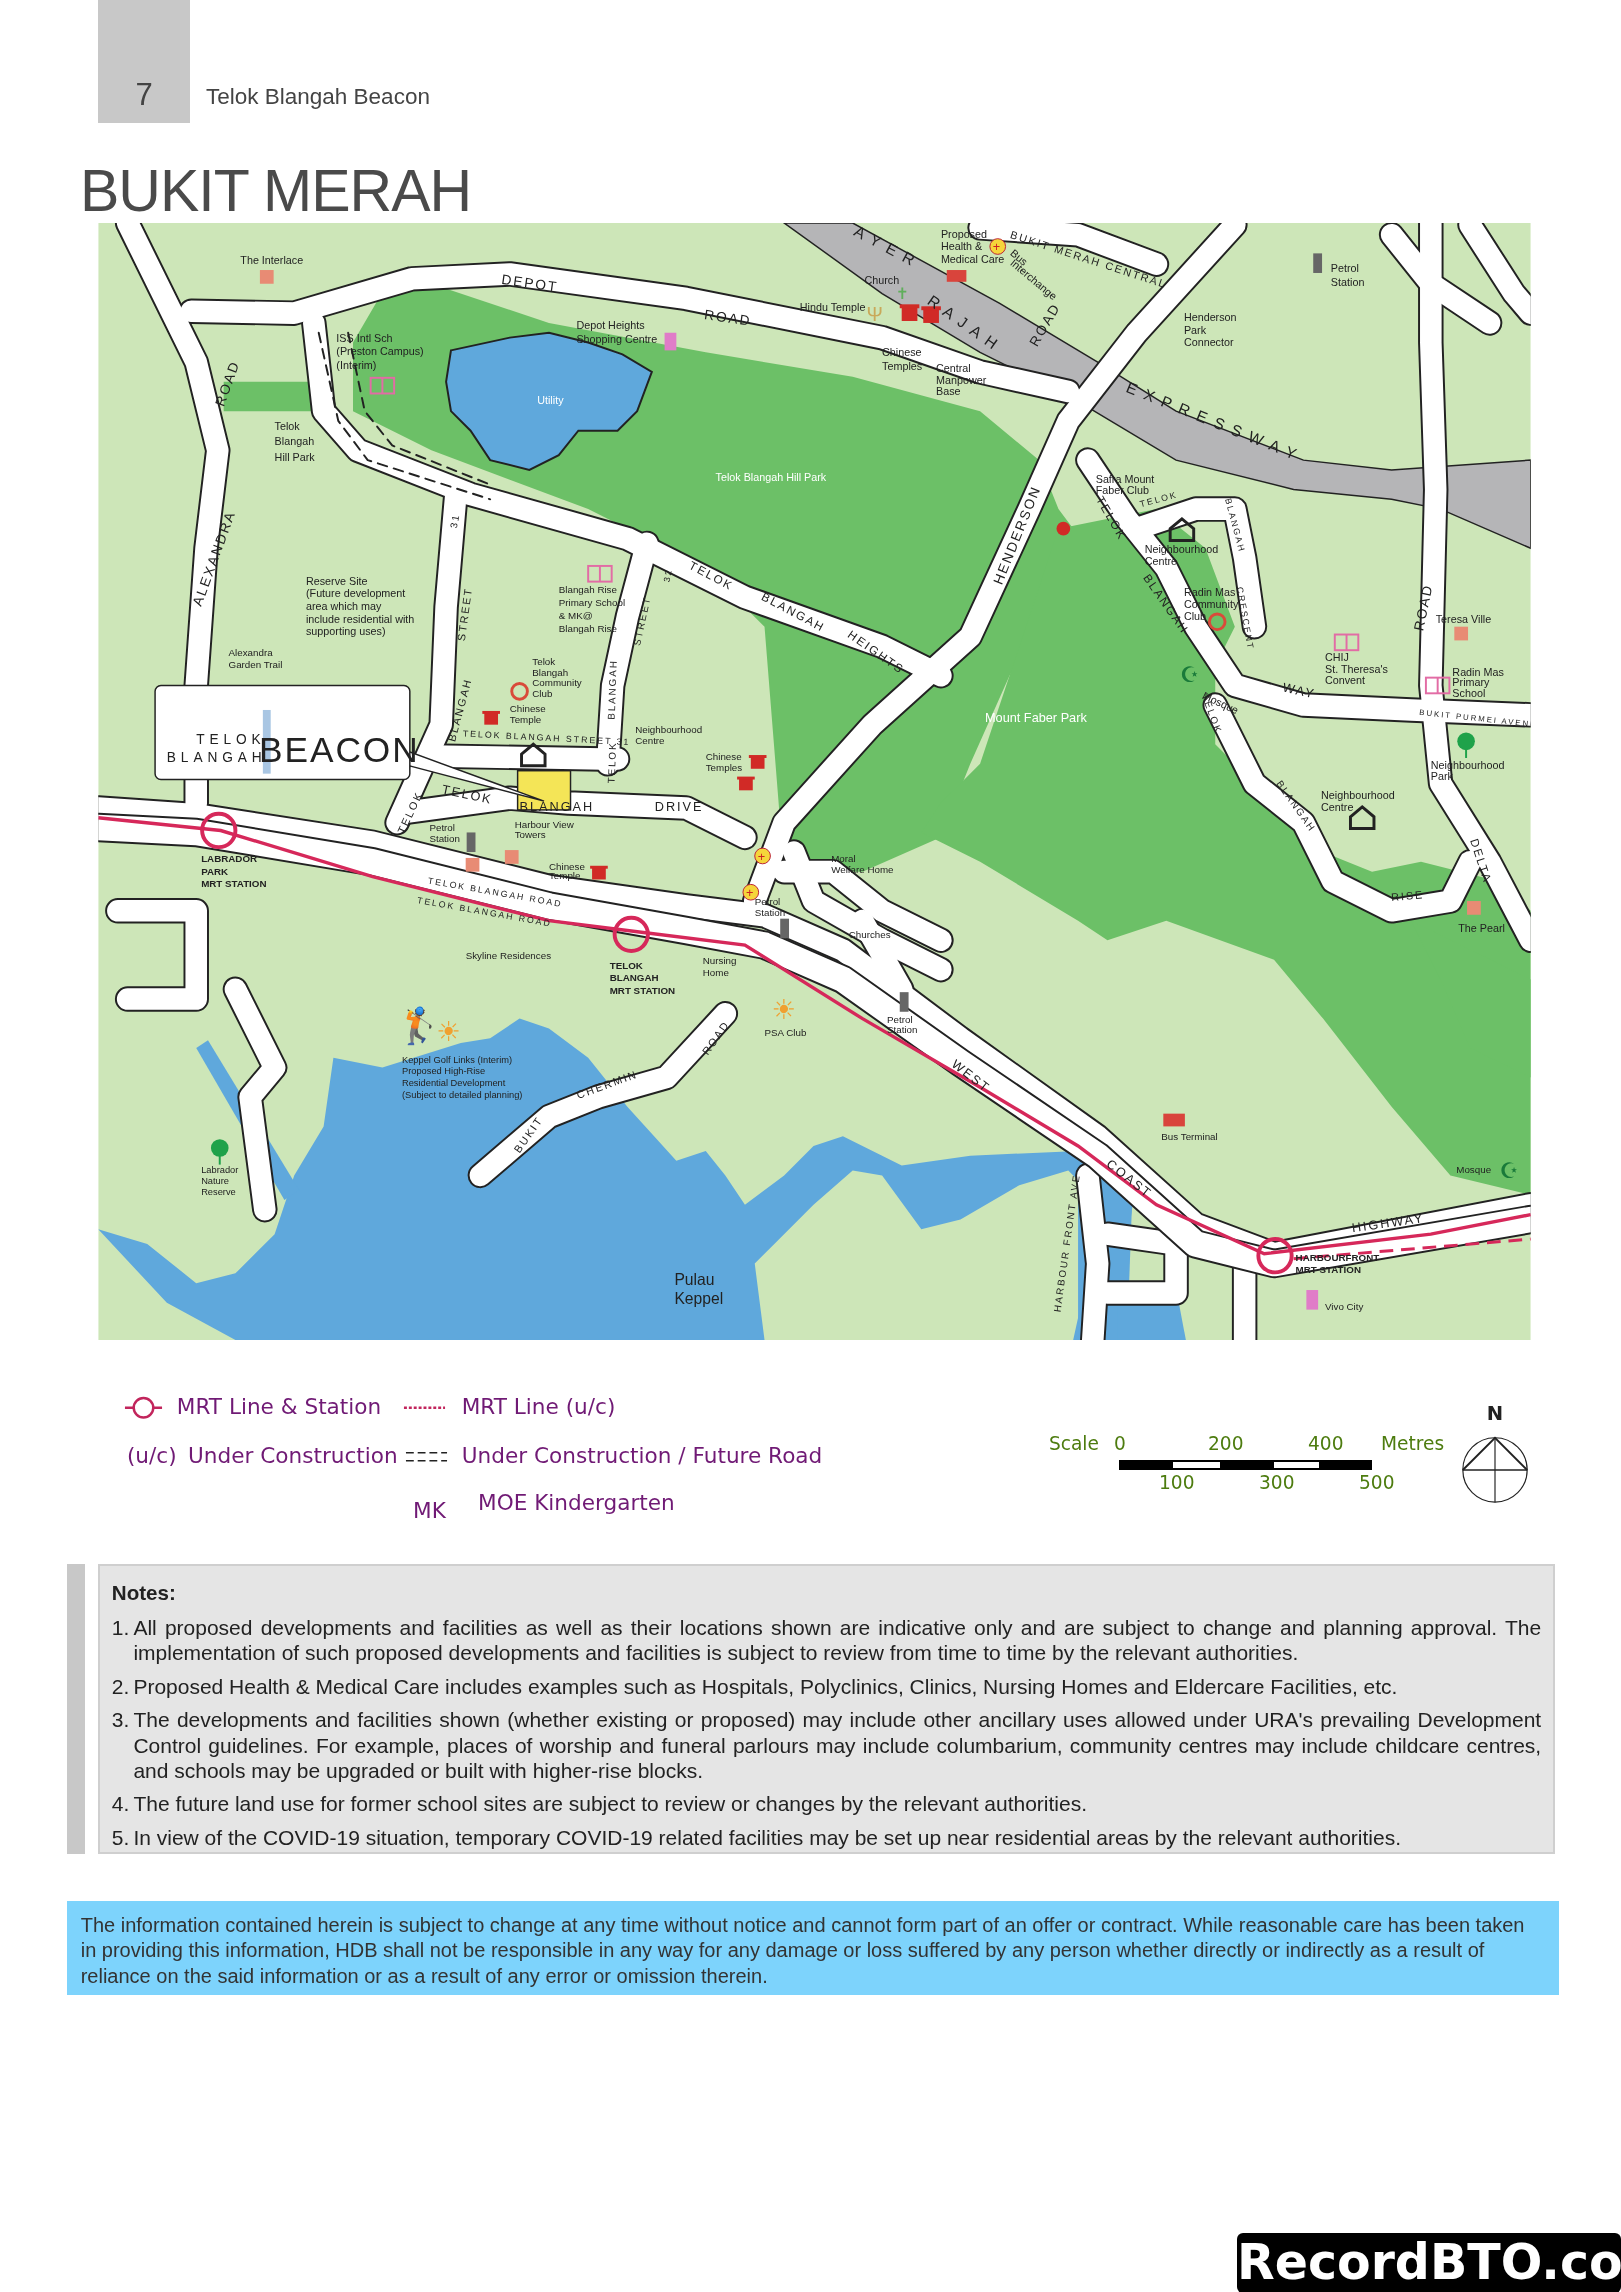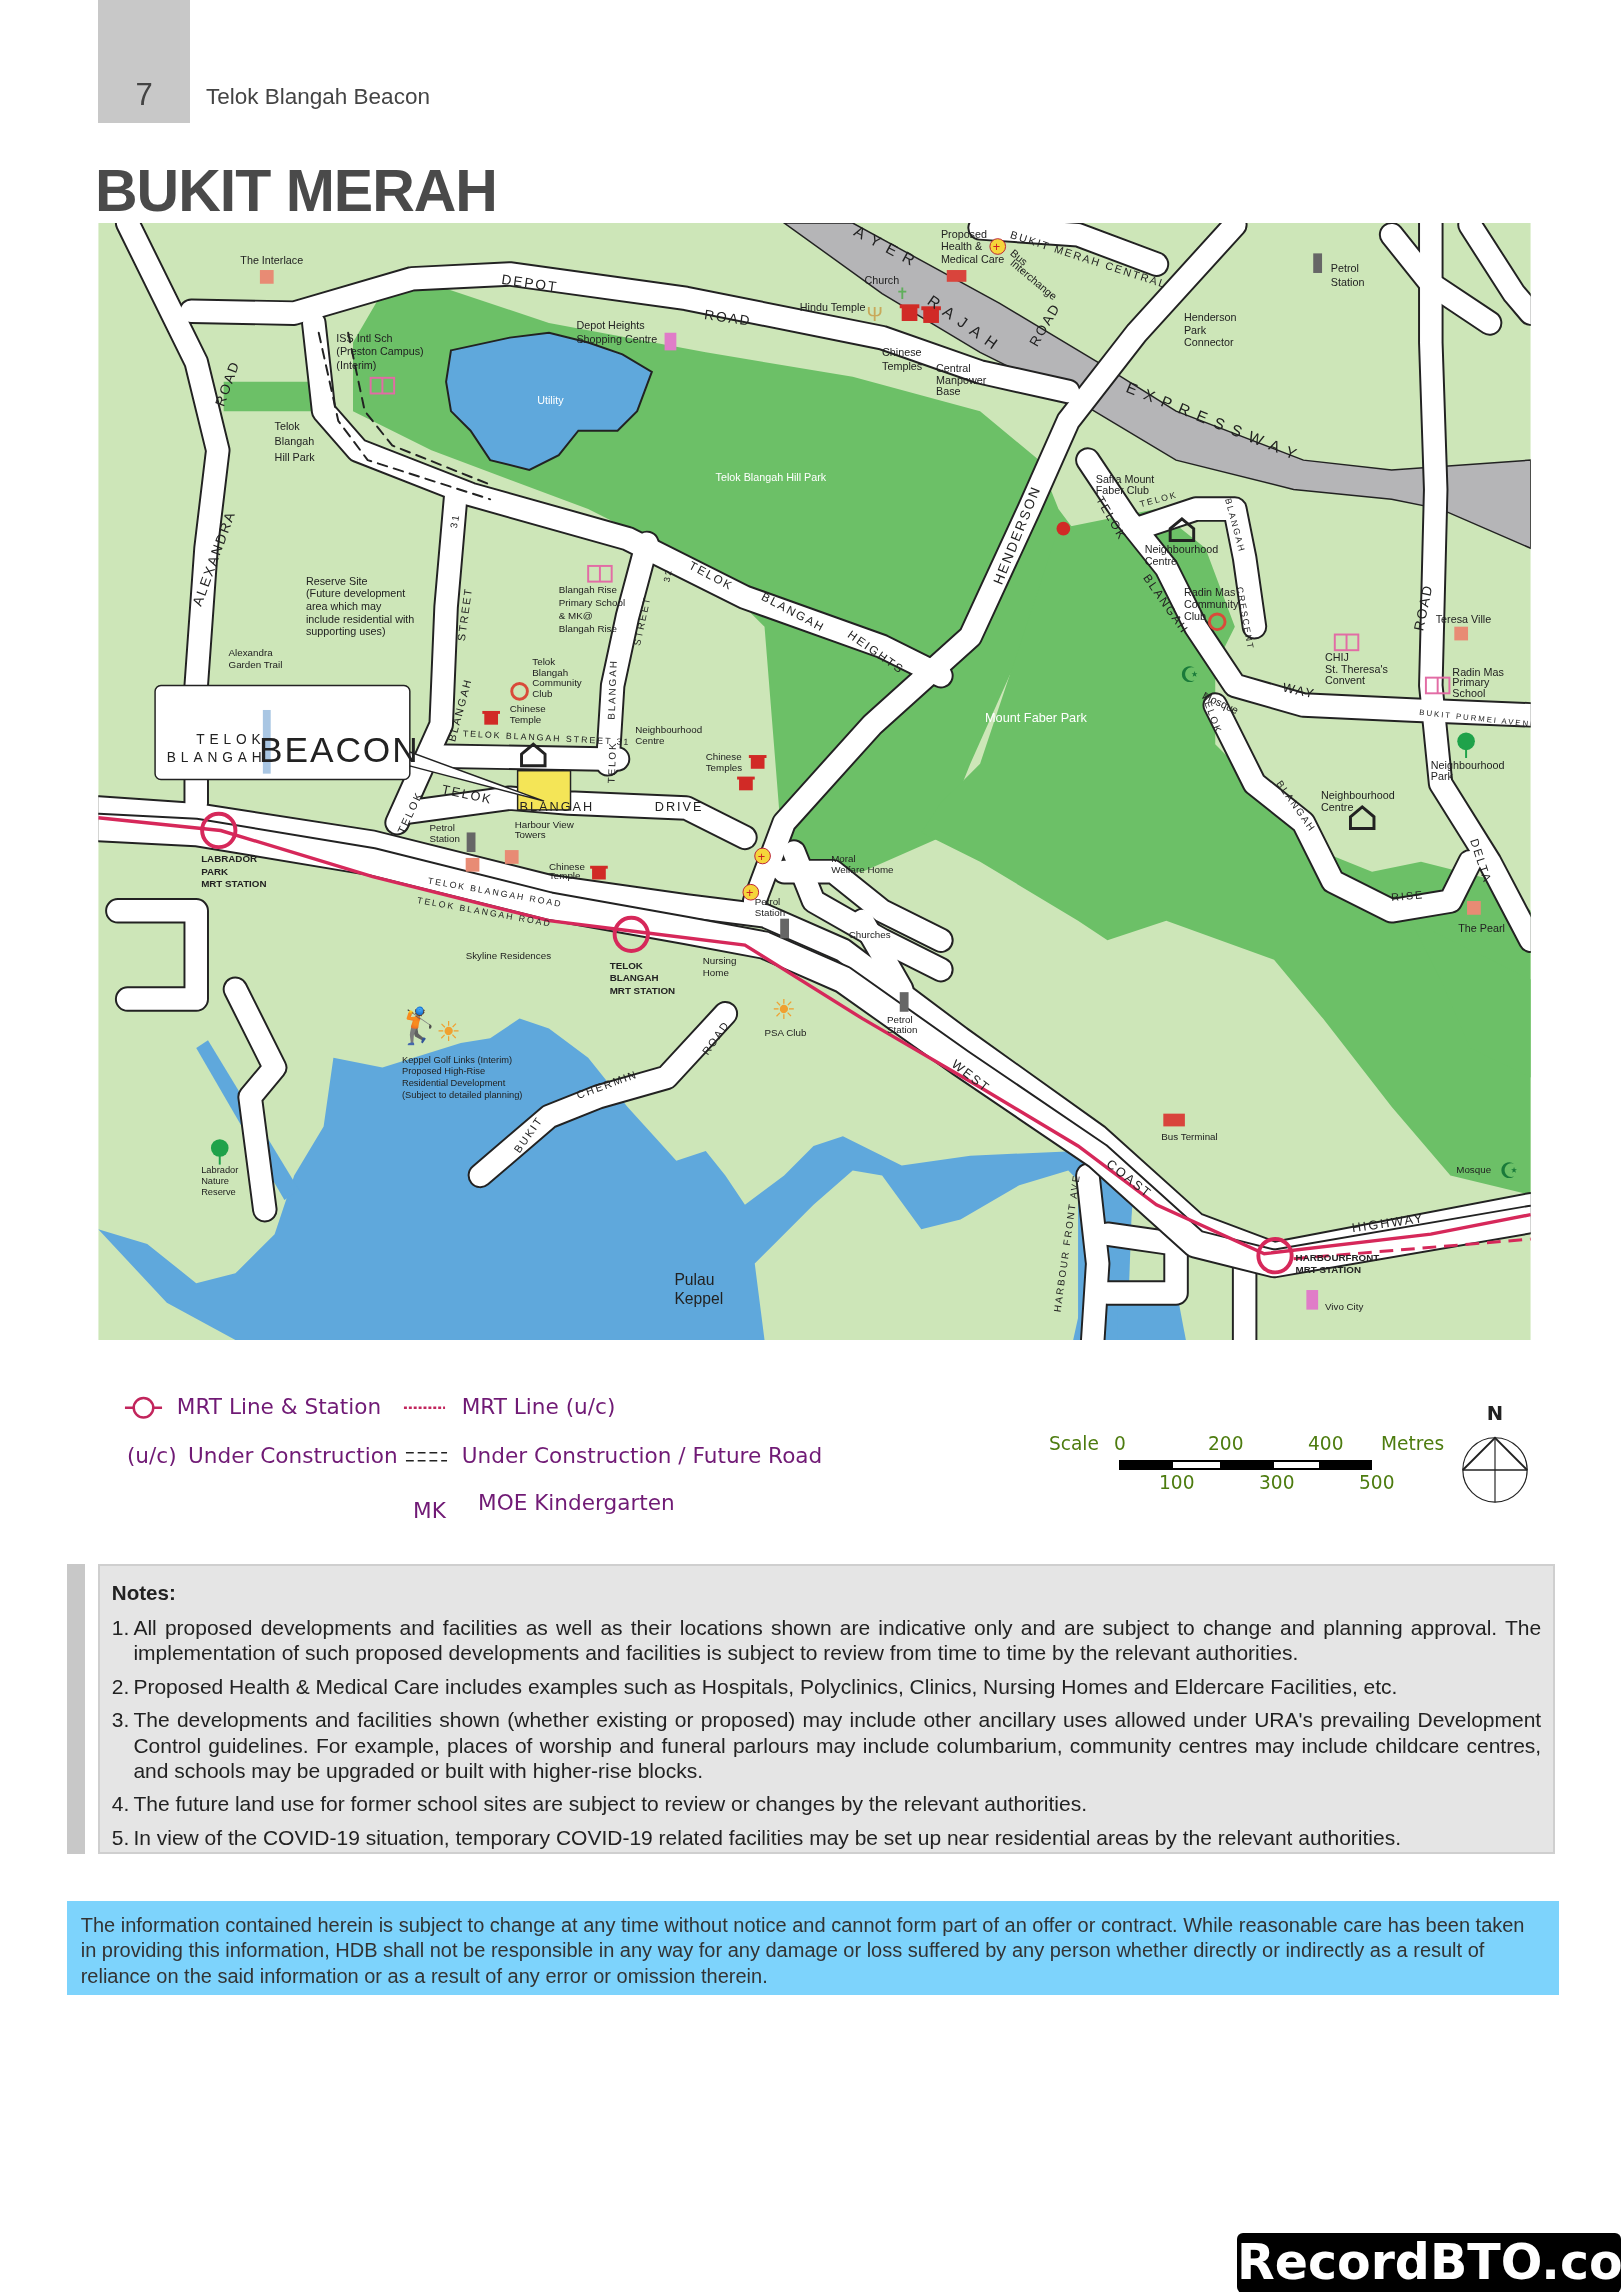--- a/index.html
+++ b/index.html
@@ -1,20 +1,20 @@
 <!DOCTYPE html>
 <html><head>
 <meta charset="utf-8">
 <style>
   html,body{margin:0;padding:0;background:#ffffff;}
   body{width:1621px;height:2293px;position:relative;overflow:hidden;font-family:"Liberation Sans",sans-serif;color:#222;}
   .page-num-box{position:absolute;left:98px;top:0;width:92px;height:123px;background:#c8c8c8;}
   .page-num{position:absolute;left:0;right:0;bottom:9.8px;text-align:center;font-size:31px;color:#444;}
   .doc-title{position:absolute;left:206px;top:84px;font-size:22.5px;color:#444;}
-  .area-title{position:absolute;left:95px;top:157px;font-size:59px;font-weight:bold;color:#4a4a4a;letter-spacing:-1px;}
+  .area-title{position:absolute;left:80px;top:157px;font-size:59px;font-weight:normal;color:#4a4a4a;letter-spacing:-1px;}
   .map{position:absolute;left:98px;top:223px;width:1433px;height:1117px;}
   .map svg{display:block;}
   .lbl{font-family:"Liberation Sans",sans-serif;fill:#222;}
   .road-lbl{font-family:"Liberation Sans",sans-serif;fill:#222;letter-spacing:2px;}
   .legend{position:absolute;left:123px;top:1392px;width:725px;height:147px;font-family:"DejaVu Sans",sans-serif;font-size:21.6px;color:#701a75;}
   .legend .item{position:absolute;white-space:nowrap;}
   .scale{position:absolute;left:1029px;top:1411px;width:412px;height:88px;font-family:"DejaVu Sans",sans-serif;font-size:18.6px;color:#4d7c0f;margin-left:14px;}
   .north{position:absolute;left:1456px;top:1402px;width:78px;height:108px;}
   .notes{position:absolute;left:98px;top:1564px;width:1457px;height:290px;border:2px solid #cfcfcf;background:#e5e5e5;box-sizing:border-box;padding:13.7px 11.8px 0 11.8px;font-size:21px;line-height:25.5px;}
   .notes-bar{position:absolute;left:67px;top:1564px;width:17.6px;height:290px;background:#c8c8c8;}

